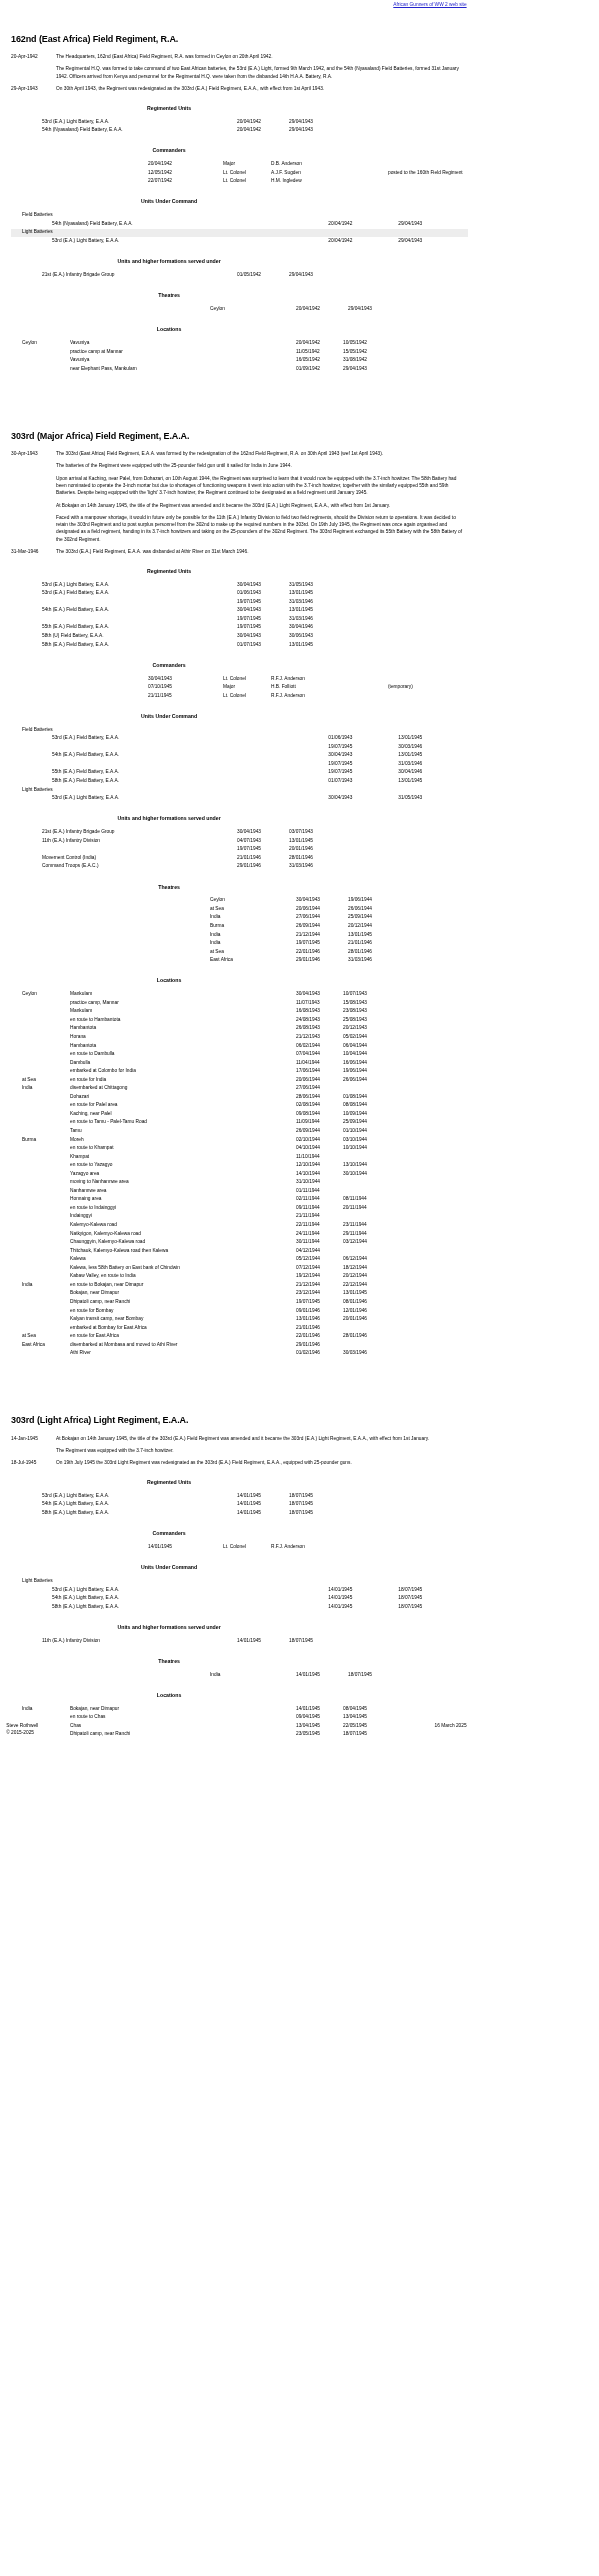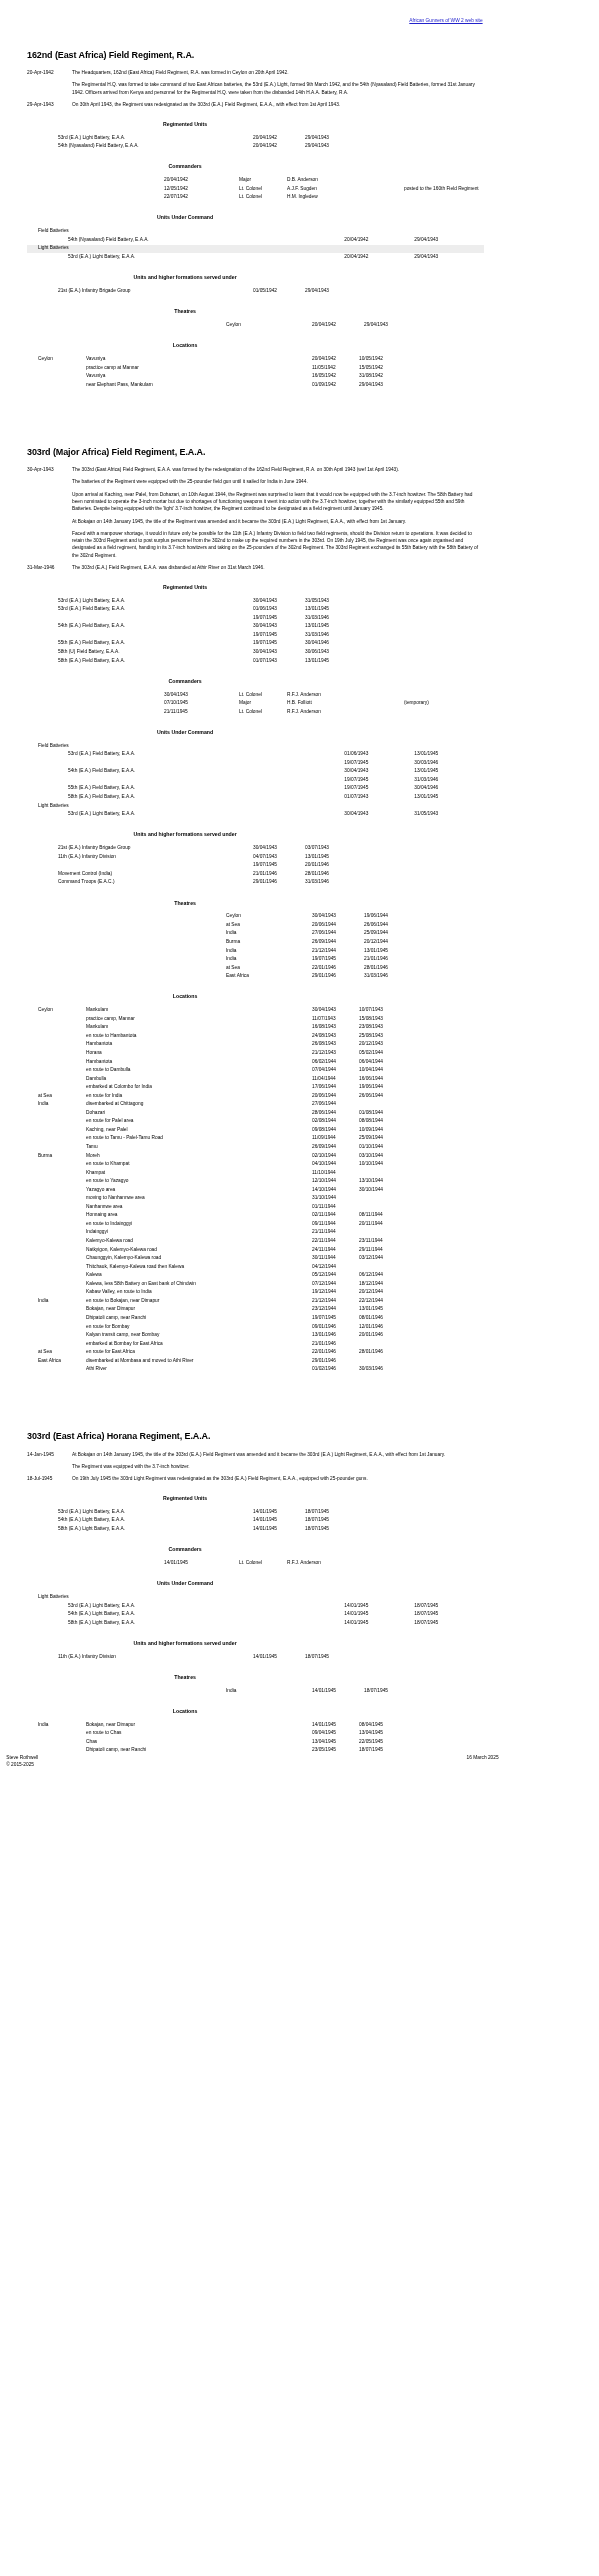--- a/index.html
+++ b/index.html
@@ -11,21 +11,21 @@
     width: 600px;
     min-height: 2576px;
     font-family: "Liberation Sans", sans-serif;
     font-size: 4.8px;
     color: #000000;
     position: relative;
   }
   .page {
     width: 476px;
     position: relative;
-    padding: 16px;
+    padding: 0;
   }
   
   .toplink-row {
     text-align: right;
     padding: 2.3px 9.4px 0 0;
   }
   .toplink {
     color: #2222cc;
     text-decoration: underline;
     font-size: 4.8px;
@@ -761,21 +761,21 @@
               <td class="loc-theatre"></td>
               <td class="loc-place">Athi River</td>
               <td class="loc-d1">01/02/1946</td>
               <td class="loc-d2">30/03/1946</td>
             </tr>
           </tbody>
         </table>
       </div>
       <div class="spacer-lg"></div>
       <div class="regiment">
-        <h1 class="reg-title">303rd (East Africa) Horana Regiment, E.A.A.</h1>
+        <h1 class="reg-title">303rd (Light Africa) Light Regiment, E.A.A.</h1>
         <div class="history">
           <div class="hist-entry">
             <div class="hist-date">14-Jan-1945</div>
             <div class="hist-body">
               <p class="hist-para">At Bokajan on 14th January 1945, the title of the 303rd (E.A.) Field Regiment was amended and it became the 303rd (E.A.) Light Regiment, E.A.A., with effect from 1st January.</p>
             </div>
           </div>
           <div class="hist-entry indent">
             <div class="hist-date">14-Jan-1945</div>
             <div class="hist-body">

